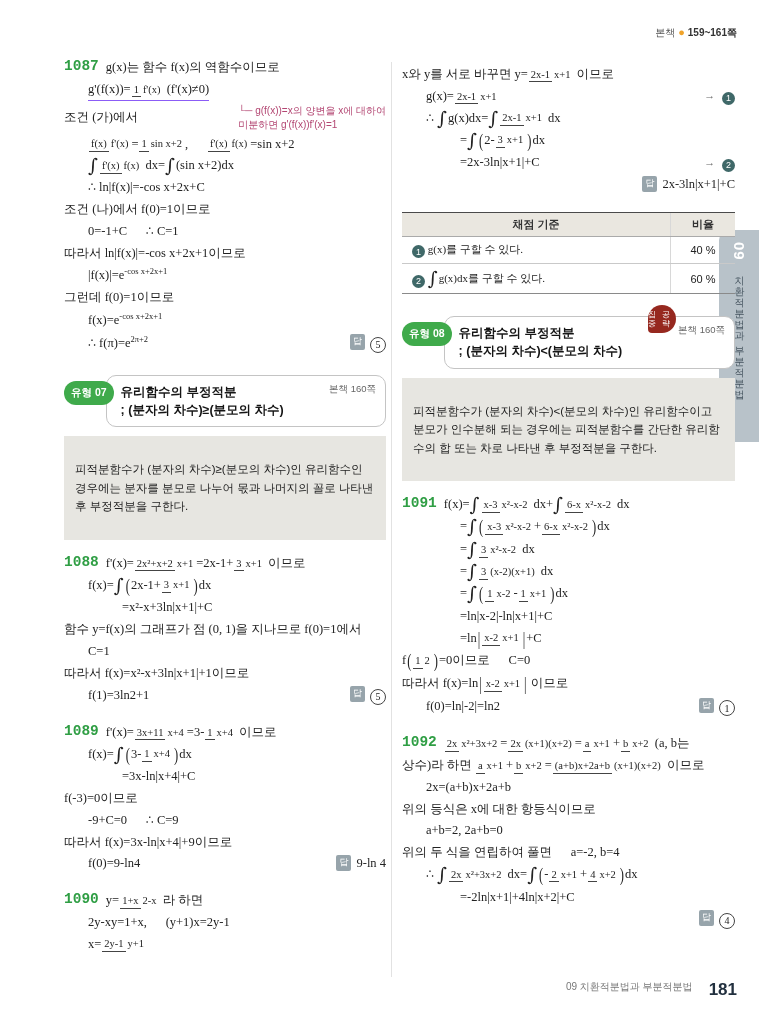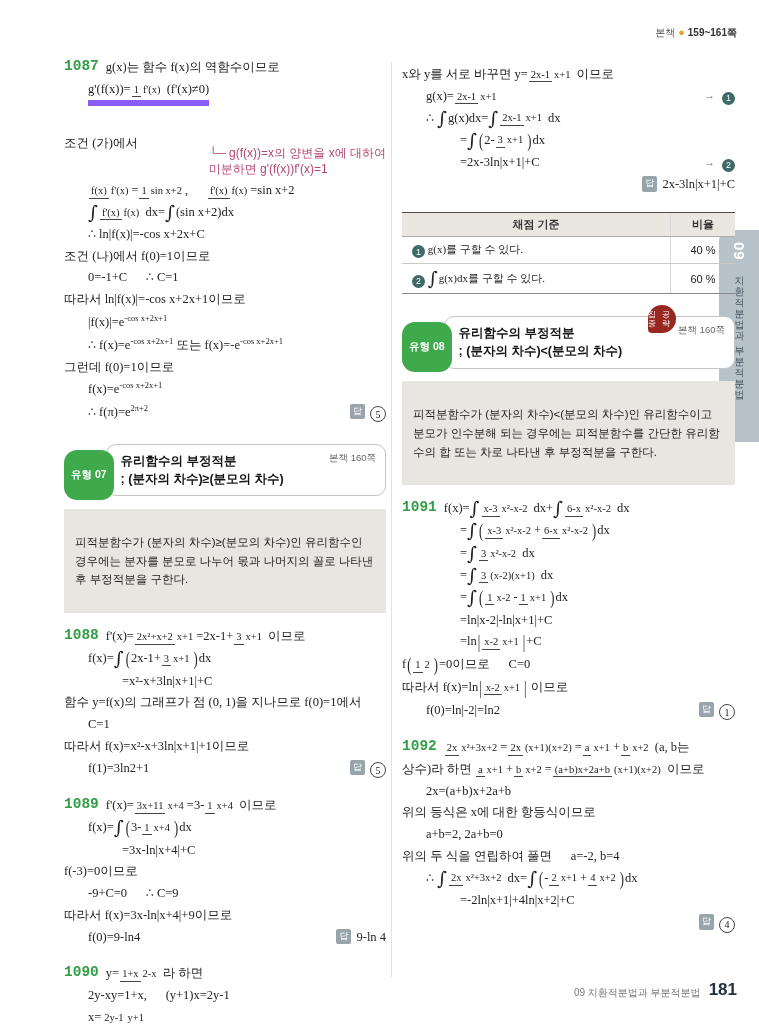--- a/index.html
+++ b/index.html
@@ -4,41 +4,41 @@
 <style>
   html,body{margin:0;padding:0;}
   body{
     width:759px;height:1024px;position:relative;background:#ffffff;
     font-family:"Liberation Sans", sans-serif;color:#222;overflow:hidden;
   }
   
   .hdr{position:absolute;top:26px;right:22px;font-size:10px;color:#555;}
   .hdr .dot{color:#f0a32a;margin:0 3px;font-size:11px;}
   .hdr b{color:#333;}
-  .ftr{position:absolute;bottom:24px;right:22px;display:flex;align-items:flex-end;gap:8px;margin-left:20px;}
+  .ftr{position:absolute;bottom:24px;right:22px;display:flex;align-items:flex-start;gap:16px;margin-left:20px;}
   .ftr .chap{font-size:10px;color:#777;}
   .ftr .pg{font-size:17px;font-weight:bold;color:#22303f;}
   .divider{position:absolute;left:391px;top:62px;height:915px;width:1px;background:#e2e2e2;}
   .stab{position:absolute;right:0;top:230px;width:40px;height:212px;background:#b8c2c9;
         border-radius:10px 0 0 10px;display:flex;flex-direction:column;align-items:center;
         padding-top:12px;box-sizing:border-box;}
   .stab .n{writing-mode:vertical-rl;color:#ffffff;font-weight:bold;font-size:15px;letter-spacing:1px;}
   .stab .lb{writing-mode:vertical-rl;color:#45545f;font-size:10px;margin-top:8px;letter-spacing:1px;}
   
   .col{position:absolute;top:58px;}
   .col-left{left:64px;width:322px;}
   .col-right{left:402px;width:333px;top:62px;}
   
   .blk{margin:0 0 18px 0;}
   .line{margin:3px 0;font-size:12.5px;line-height:1.5;font-family:"Liberation Serif",serif;}
   .row{display:flex;justify-content:space-between;align-items:center;}
   .lm{white-space:pre-wrap;}
   .in1{margin-left:24px;display:inline-block;}
   .in2{margin-left:58px;display:inline-block;}
-  .ul{border-bottom:6px solid #8b5cf6;padding-bottom:1px;}
+  .ul{border-bottom:1px solid #8b5cf6;padding-bottom:1px;}
   .num{color:#2f9e44;font-weight:bold;font-size:14.5px;margin-right:7px;
        font-family:Liberation Mono, monospace;}
   .firstline{display:flex;align-items:flex-start;}
   .firstline .lm{flex:1;}
   
   .fr{display:inline-flex;flex-direction:row;vertical-align:middle;text-align:center;margin:0 1px;}
   .fr .nu{display:block;padding:0 2px;border-bottom:1px solid #444;font-size:10.5px;line-height:1.3;}
   .fr .de{display:block;padding:0 2px;font-size:10.5px;line-height:1.3;}
   .int{font-family:"DejaVu Serif",serif;font-size:19px;line-height:1;vertical-align:-3px;margin-right:1px;}
   .bp,.bb{display:inline-block;transform:scaleY(1.5);margin:0 1px;vertical-align:-1px;font-weight:300;}
@@ -46,24 +46,24 @@
   
   .ans{white-space:nowrap;font-size:12.5px;margin-left:10px;}
   .ans .ic{display:inline-block;background:#97a4ab;color:#fff;font-size:9px;border-radius:2px;
            padding:1px 3px;margin-right:5px;vertical-align:2px;font-family:"Liberation Sans",sans-serif;}
   .cnum{display:inline-flex;width:14px;height:14px;border-radius:50%;border:1px solid #444;
         font-size:10px;align-items:center;justify-content:center;vertical-align:-2px;}
   .note{white-space:nowrap;color:#666;font-size:11px;margin-left:10px;}
   .nbadge{display:inline-flex;width:13px;height:13px;border-radius:50%;background:#3f6868;color:#fff;
           font-size:9px;align-items:center;justify-content:center;vertical-align:-2px;margin-left:4px;
           font-family:"Liberation Sans",sans-serif;}
-  .ann{color:#b34672;font-size:12px;line-height:1.4;margin-left:28px;font-family:"Liberation Sans",sans-serif;margin-top:36px;}
+  .ann{color:#b34672;font-size:10px;line-height:1.4;margin-left:28px;font-family:"Liberation Sans",sans-serif;}
   
   .tbox{display:flex;align-items:flex-start;margin:22px 0 0 0;position:relative;}
-  .tbadge{background:#3faa4b;color:#fff;border-radius:13px;padding:18px 7px;font-size:10.5px;
+  .tbadge{background:#3faa4b;color:#fff;border-radius:13px;padding:5px 7px;font-size:10.5px;
           font-weight:bold;white-space:nowrap;z-index:2;margin-top:6px;}
   .tmain{border:1.6px solid #c4c4c4;border-radius:10px;padding:7px 10px 7px 14px;flex:1;
          margin-left:-8px;position:relative;background:#fff;}
   .tmain .t1{font-weight:bold;font-size:12.5px;color:#151515;line-height:1.45;}
   .tmain .t2{font-weight:bold;font-size:12.5px;color:#151515;line-height:1.45;}
   .tref{position:absolute;right:9px;top:7px;font-size:9.5px;color:#666;}
   .focus{position:absolute;right:58px;top:-12px;width:28px;height:28px;border-radius:50% 50% 50% 4px;
          background:#96281f;color:#fff;display:flex;flex-direction:row;align-items:center;
          justify-content:center;font-size:8px;line-height:1.2;z-index:3;}
   .graybox{background:#e7e6e1;border-radius:0;padding:24px 11px;font-size:11.5px;line-height:1.62;
@@ -104,21 +104,20 @@
           <div>미분하면  g'(f(x))f'(x)=1</div>
         </span>
       </div>
       <div class="line"><span class="lm in1"><span class="fr"><span class="nu">f(x)</span><span class="de">f'(x)</span></span>=<span class="fr"><span class="nu">1</span><span class="de">sin x+2</span></span>,      <span class="fr"><span class="nu">f'(x)</span><span class="de">f(x)</span></span>=sin x+2</span></div>
       <div class="line"><span class="lm in1"><span class="int">∫</span><span class="fr"><span class="nu">f'(x)</span><span class="de">f(x)</span></span> dx=<span class="int">∫</span>(sin x+2)dx</span></div>
       <div class="line"><span class="lm in1">∴ ln|f(x)|=-cos x+2x+C</span></div>
       <div class="line"><span class="lm">조건 (나)에서 f(0)=1이므로</span></div>
       <div class="line"><span class="lm in1">0=-1+C      ∴ C=1</span></div>
       <div class="line"><span class="lm">따라서 ln|f(x)|=-cos x+2x+1이므로</span></div>
       <div class="line"><span class="lm in1">|f(x)|=e<sup class="sp">-cos x+2x+1</sup></span></div>
-      <div class="line"><span class="lm in1">∴ f(x)=e<sup class="sp">-cos x+2x+1</sup> 또는 f(x)=-e<sup class="sp">-cos x+2x+1</sup></span></div>
       <div class="line"><span class="lm">그런데 f(0)=1이므로</span></div>
       <div class="line"><span class="lm in1">f(x)=e<sup class="sp">-cos x+2x+1</sup></span></div>
       <div class="line row">
         <span class="lm in1">∴ f(π)=e<sup class="sp">2π+2</sup></span>
         <span class="ans"><span class="ic">답</span><span class="cnum">5</span></span>
       </div>
     </div>
     <div>
       <div class="tbox">
         <span class="tbadge">유형 07</span>

